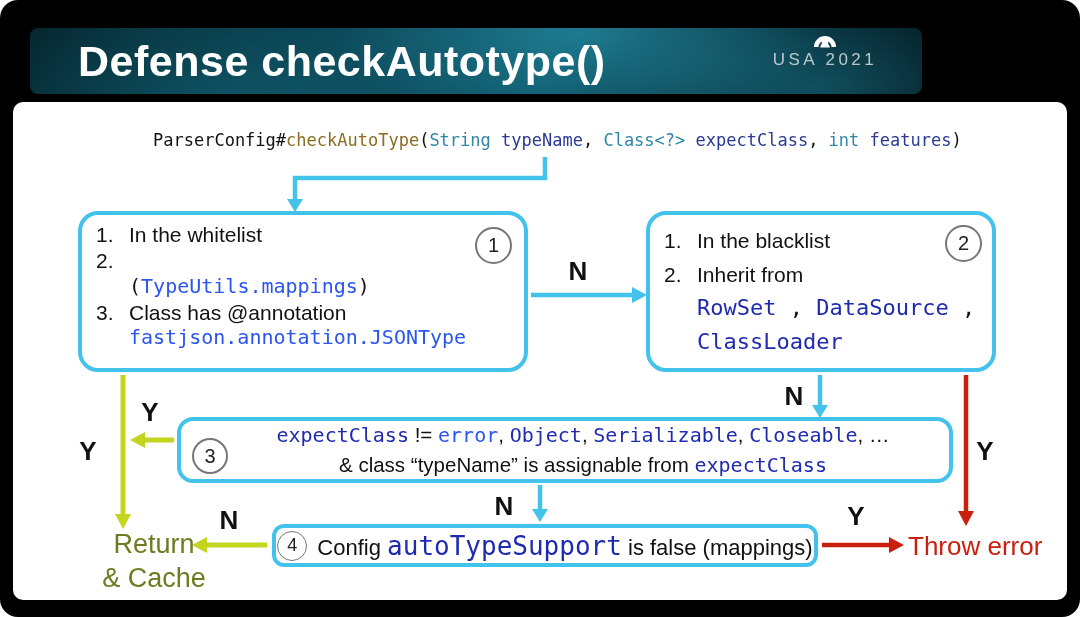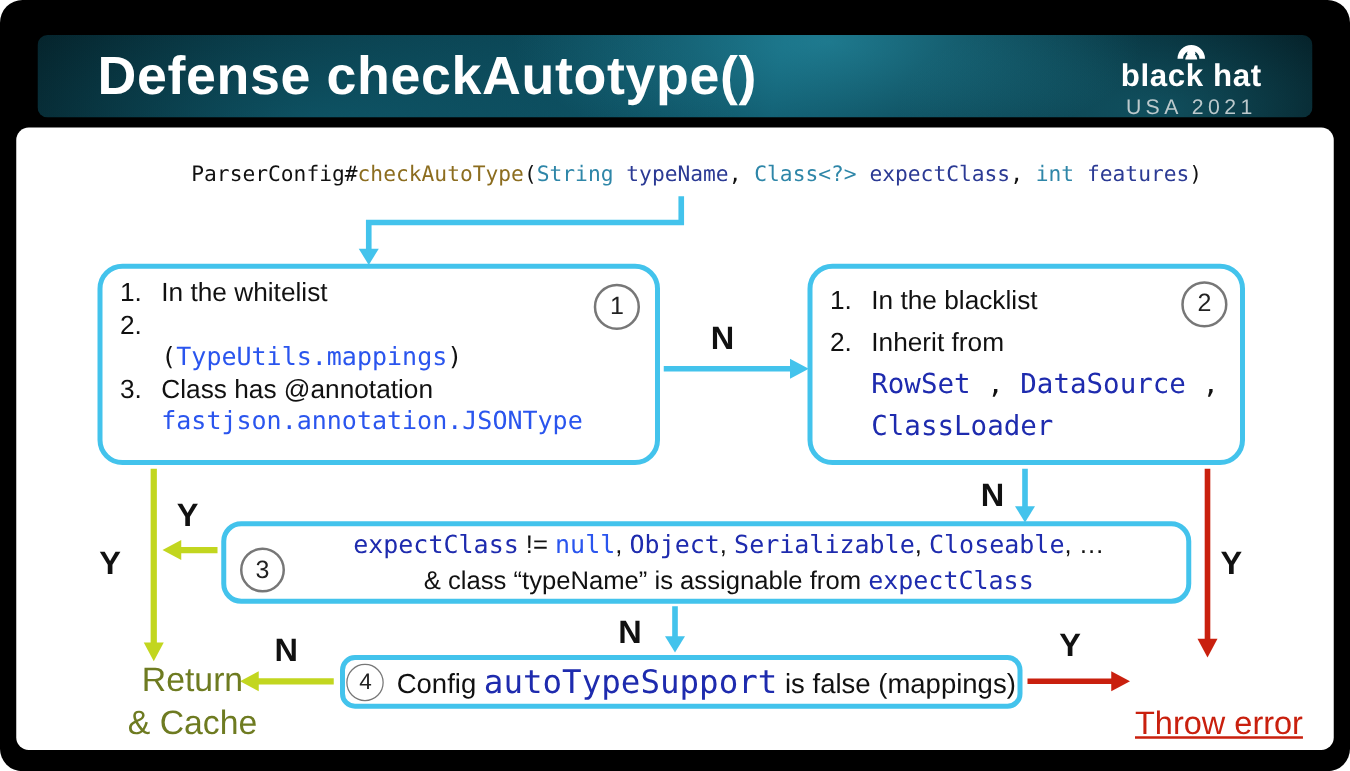--- a/index.html
+++ b/index.html
@@ -3,21 +3,21 @@
 <meta charset="utf-8">
 <style>
   html,body{margin:0;padding:0;background:#ffffff;}
   .slide{
     position:relative;width:1080px;height:617px;background:#000;
     border-radius:18px;overflow:hidden;
     font-family:"Liberation Sans",sans-serif;
   }
   
   .header{
-    position:absolute;left:30px;top:28px;width:1020px;height:66px;
+    position:absolute;left:30px;top:28px;width:892px;height:66px;
     border-radius:8px;
     background:
       radial-gradient(ellipse 420px 160px at 62% 8%, rgba(60,190,215,0.38), transparent 60%),
       radial-gradient(ellipse 520px 220px at 22% 120%, rgba(22,125,150,0.45), transparent 65%),
       radial-gradient(ellipse 300px 120px at 88% 90%, rgba(40,160,185,0.30), transparent 70%),
       linear-gradient(100deg,var(--header-deep,#041e25) 0%,#0a3e4c 35%,var(--header-teal,#0d5467) 58%,#07303b 85%,#041d24 100%);
     display:flex;align-items:center;
   }
   .title{margin-left:48px;font-size:43px;font-weight:bold;color:#fff;letter-spacing:0.5px;}
   .logo{position:absolute;right:22px;top:3px;width:150px;text-align:center;color:#fff;line-height:1;}
@@ -72,36 +72,35 @@
   .ch line,.ch polyline{stroke:var(--chartreuse,#c2d61f);stroke-width:5;fill:none;}
   .ch polygon{fill:var(--chartreuse,#c2d61f);}
   .rd line,.rd polyline{stroke:var(--red,#c9200e);stroke-width:4.5;fill:none;}
   .rd polygon{fill:var(--red,#c9200e);}
   
   .blabel{position:absolute;transform:translate(-50%,-50%);font-weight:bold;font-size:26px;color:#111;}
   .return-lbl{
     position:absolute;left:68px;top:527px;width:172px;text-align:center;
     color:var(--olive-text,#6e7b21);font-size:27px;line-height:34px;
   }
-  .throw-lbl{position:absolute;left:908px;top:563px;color:var(--red,#c9200e);font-size:26px;text-decoration:underline;}
+  .throw-lbl{position:absolute;left:908px;top:531px;color:var(--red,#c9200e);font-size:26px;}
 </style>
 </head>
 <body>
 
 <div class="slide">
 
   <div class="header">
     <div class="title">Defense checkAutotype()</div>
     <div class="logo">
       <svg class="hat" width="30" height="17" viewBox="0 0 30 17">
         <path d="M4 16 A11 11 0 0 1 26 16 L21.5 16 A6.5 6.5 0 0 0 8.5 16 Z" fill="#fff"></path>
         <circle cx="15" cy="11.6" r="3.3" fill="#fff"></circle>
         <path d="M10.2 16.6 A4.8 4.8 0 0 1 19.8 16.6 Z" fill="#fff"></path>
       </svg>
-      <div class="logo-text">black hat</div>
       <div class="logo-sub">USA 2021</div>
     </div>
   </div>
 
   <div class="content"></div>
 
   <div class="codesig"><span class="ck-ink">ParserConfig#</span><span class="ck-func">checkAutoType</span><span class="ck-ink">(</span><span class="ck-teal">String</span><span class="ck-navy"> typeName</span><span class="ck-ink">, </span><span class="ck-teal">Class&lt;?&gt;</span><span class="ck-navy"> expectClass</span><span class="ck-ink">, </span><span class="ck-teal">int</span><span class="ck-navy"> features</span><span class="ck-ink">)</span></div>
 
   <div class="fbox" id="box1">
     <div class="badge" style="right:12px;top:12px;">1</div>
@@ -141,21 +140,21 @@
         <span><span class="mn">RowSet</span><span class="mk"> , </span><span class="mn">DataSource</span><span class="mk"> ,</span></span>
       </div>
     <div class="li">
         <span class="num"></span>
         <span class="mn">ClassLoader</span>
       </div>
   </div>
 
   <div class="fbox" id="box3">
     <div class="badge" style="left:11px;top:17px;width:32px;height:32px;">3</div>
-    <div><span class="mn">expectClass</span><span> != </span><span class="mn-blue">null</span><span>, </span><span class="mn">Object</span><span>,  </span><span class="mn">Serializable</span><span>,  </span><span class="mn">Closeable</span><span>,  </span><span>…</span></div>
+    <div><span class="mn">expectClass</span><span> != </span><span class="mn-blue">error</span><span>, </span><span class="mn">Object</span><span>,  </span><span class="mn">Serializable</span><span>,  </span><span class="mn">Closeable</span><span>,  </span><span>…</span></div>
     <div><span>&amp; class “typeName” is assignable from </span><span class="mn">expectClass</span></div>
   </div>
 
   <div class="fbox" id="box4">
     <span class="badge-inline">4</span>
     <span><span>Config </span><span class="mn">autoTypeSupport</span><span> is false (mappings)</span></span>
   </div>
 
   <svg class="overlay" width="1080" height="617" viewBox="0 0 1080 617">
     <g class="cy">

